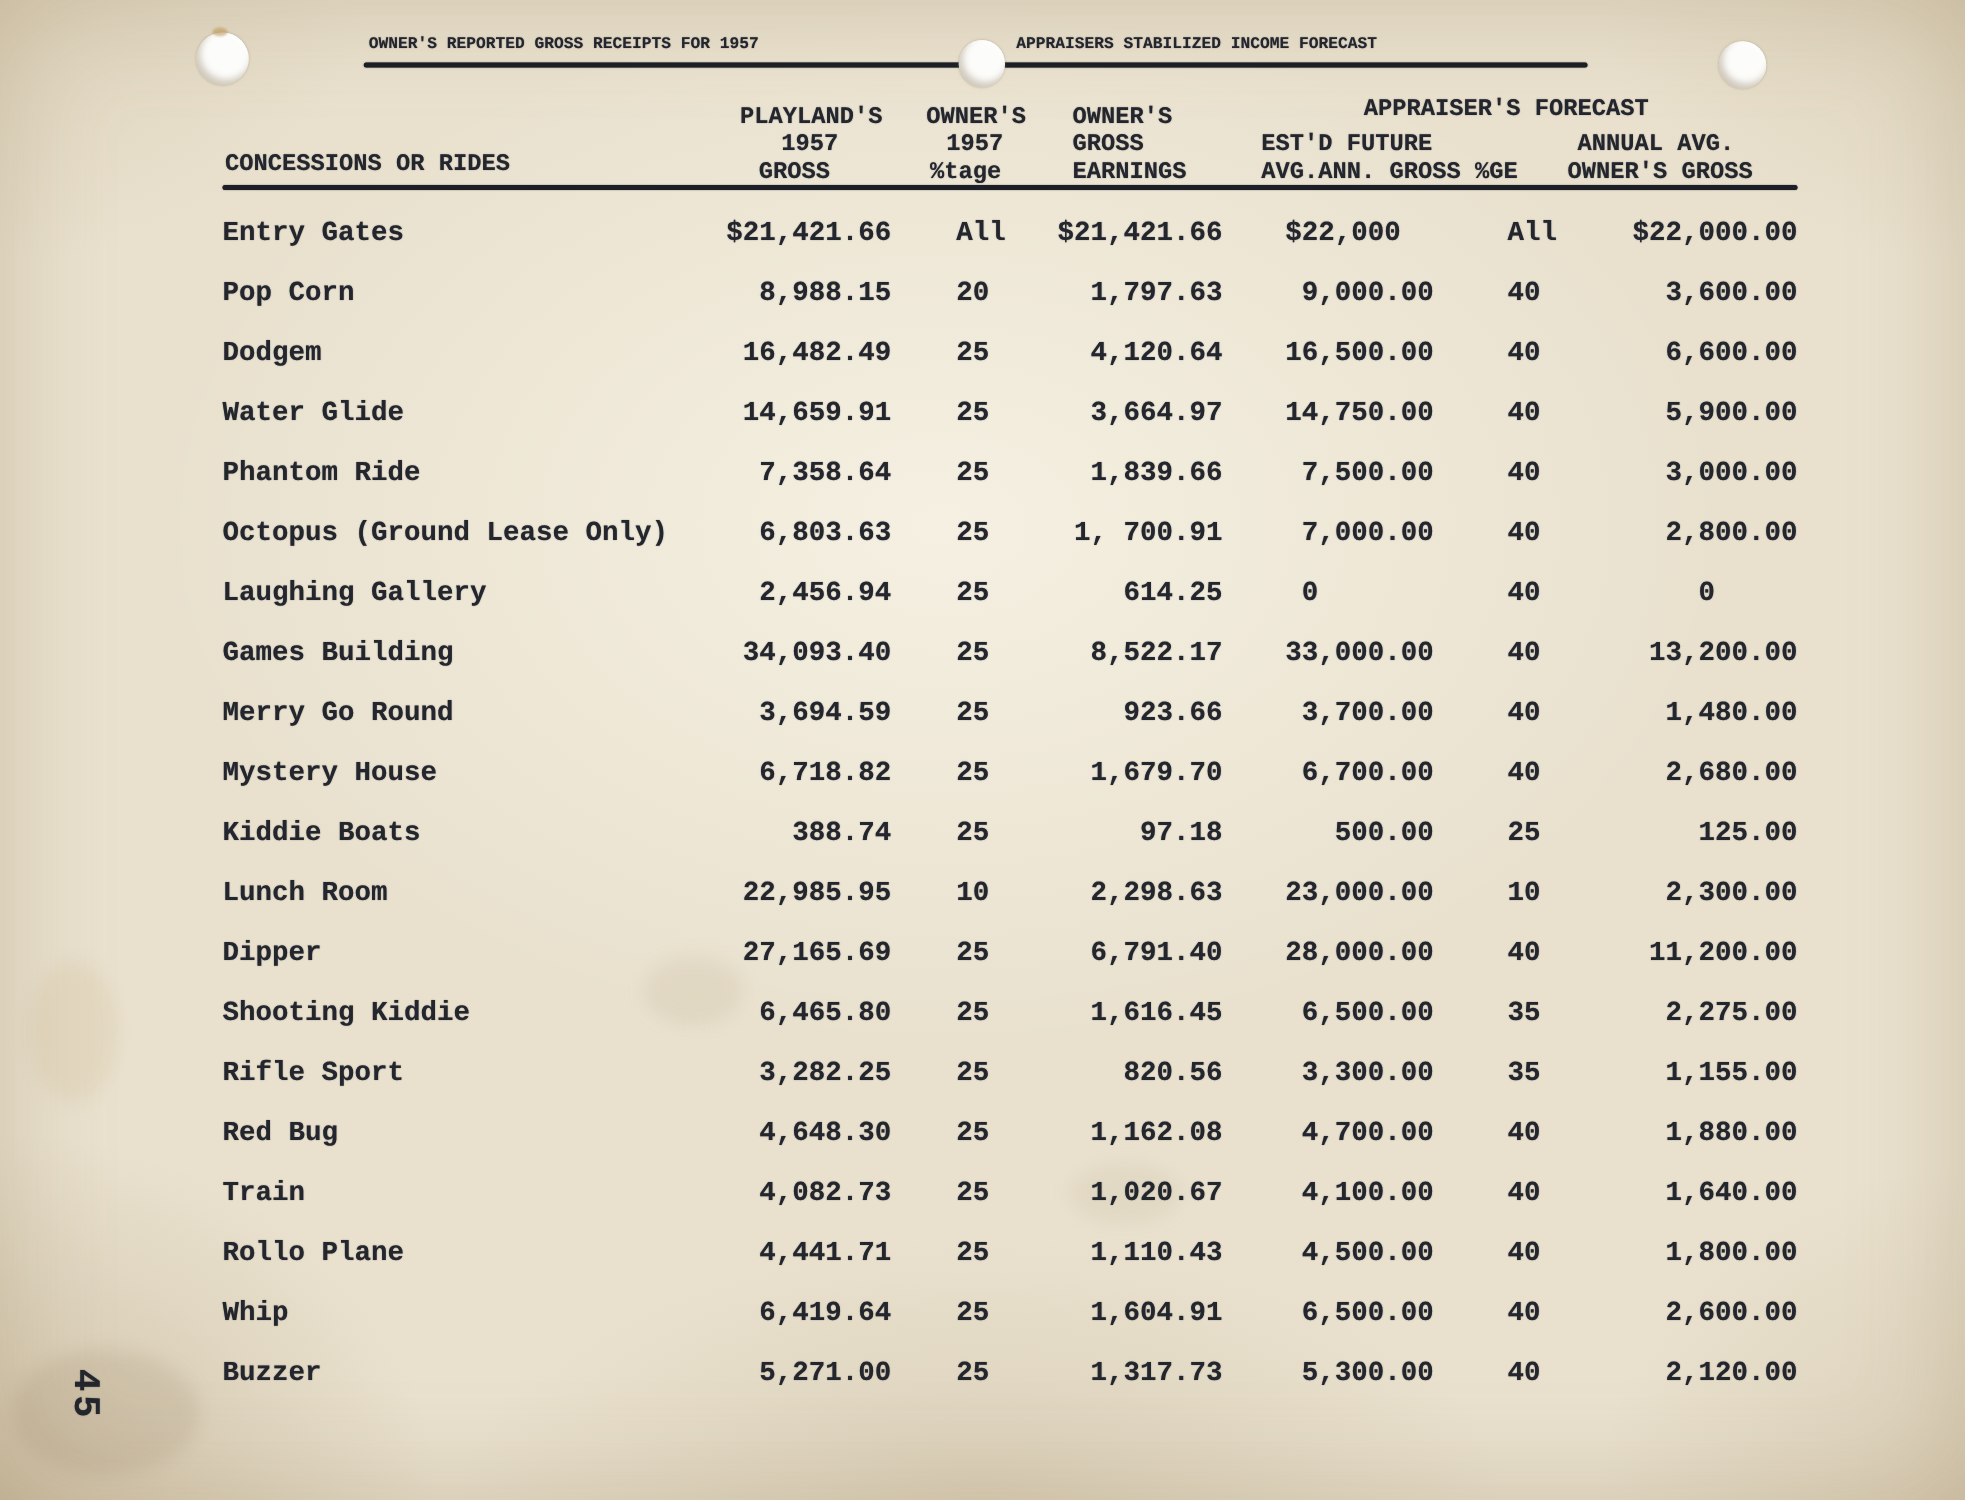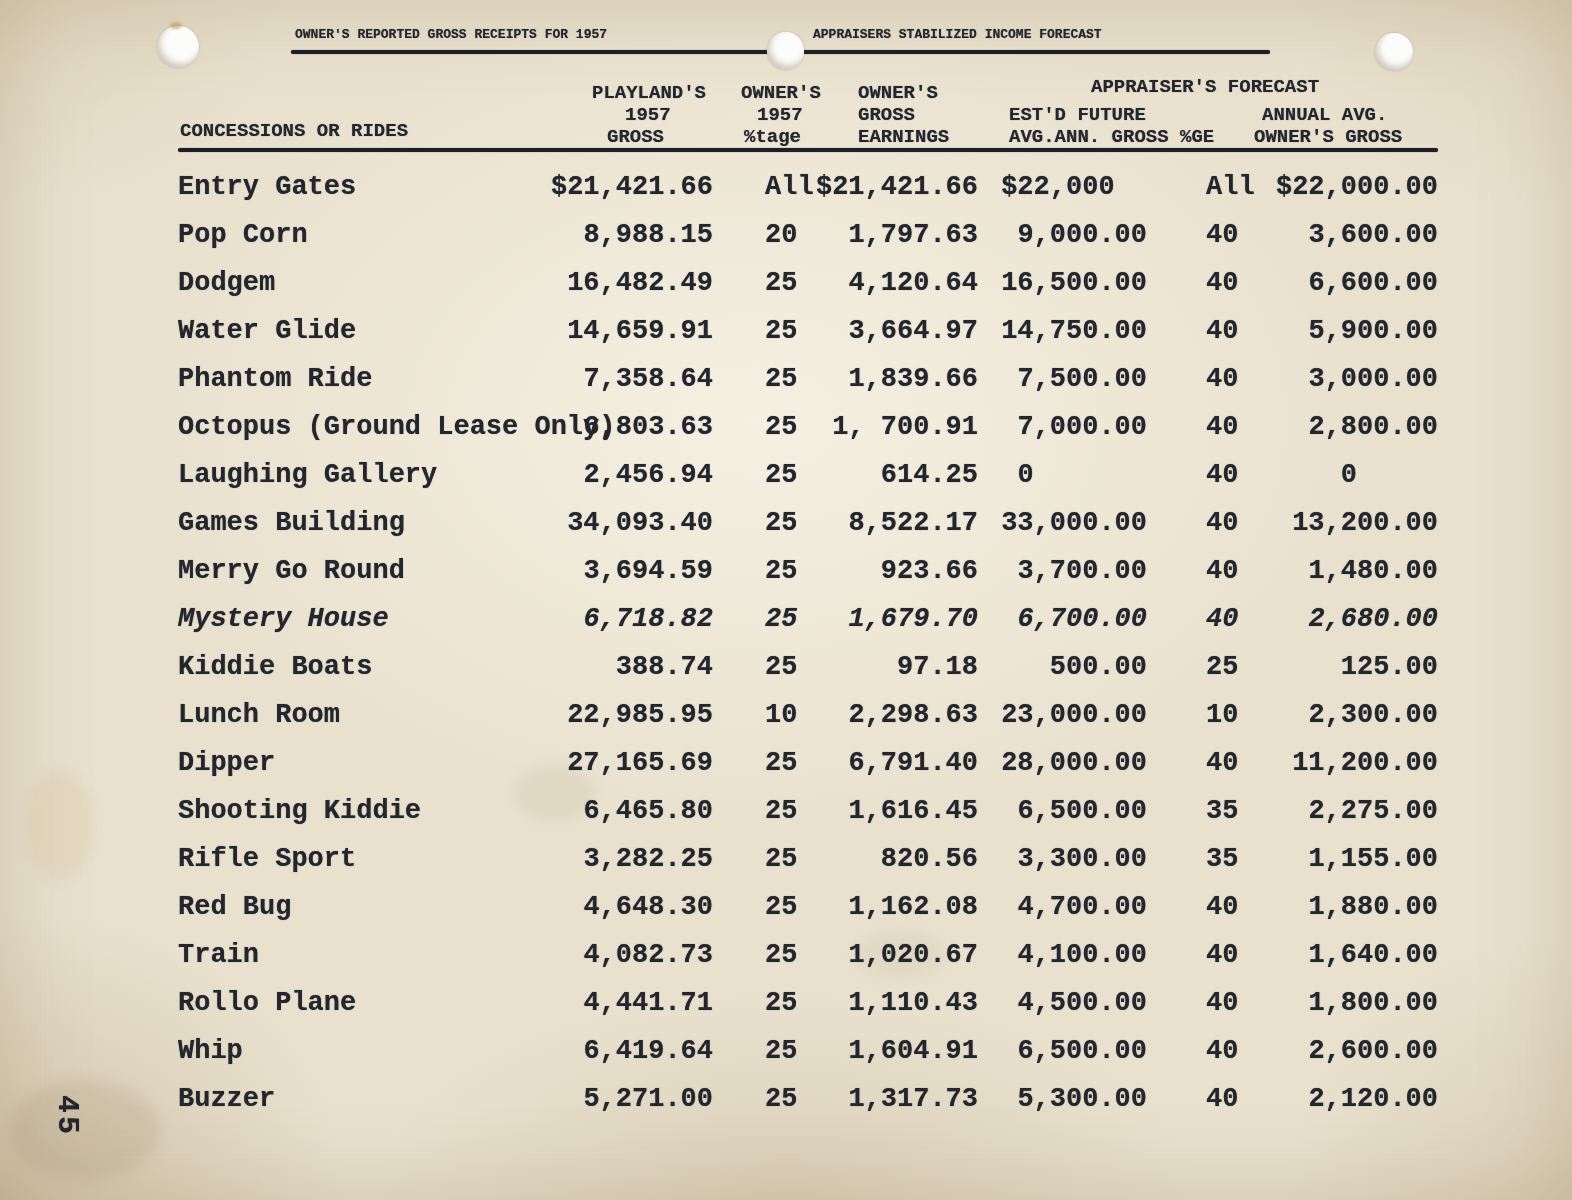--- a/index.html
+++ b/index.html
@@ -27,21 +27,21 @@
   .title { font-size:13px; letter-spacing:0; }
   .title-rule { position:absolute; left:291px; top:50px; width:979px; height:4px;
     background:#1d1f26; border-radius:2px; box-shadow:0 0 1px rgba(30,30,40,0.8); }
 
   
   .h { position:absolute; font-size:19px; white-space:pre; }
   .header-rule { position:absolute; left:178px; top:148px; width:1260px; height:4px;
     background:#1d1f26; border-radius:2px; box-shadow:0 0 1px rgba(30,30,40,0.8); }
 
   
-  .row { position:absolute; left:0; width:1572px; height:26px; font-size:27px; line-height:26px; }
+  .row { position:absolute; left:0; width:1572px; height:26px; font-size:22px; line-height:26px; }
   .row span { position:absolute; white-space:pre; }
   .c1 { left:178px; }
   .c2 { left:478px; width:235px; text-align:right; }
   .c3 { left:765px; }
   .c4 { left:788px; width:190px; text-align:right; }
   .c5 { left:947px; width:200px; text-align:right; }
   .c6 { left:1206px; }
   .c7 { left:1238px; width:200px; text-align:right; }
 
   
@@ -181,21 +181,21 @@
   </div>
       <div class="row ink" style="top: 558px;">
     <span class="c1">Merry Go Round</span>
     <span class="c2">3,694.59</span>
     <span class="c3">25</span>
     <span class="c4">923.66</span>
     <span class="c5">3,700.00</span>
     <span class="c6">40</span>
     <span class="c7">1,480.00</span>
   </div>
-      <div class="row ink" style="top: 606px; font-style: italic;">
+      <div class="row ink" style="top: 606px;">
     <span class="c1">Mystery House</span>
     <span class="c2">6,718.82</span>
     <span class="c3">25</span>
     <span class="c4">1,679.70</span>
     <span class="c5">6,700.00</span>
     <span class="c6">40</span>
     <span class="c7">2,680.00</span>
   </div>
       <div class="row ink" style="top: 654px;">
     <span class="c1">Kiddie Boats</span>

